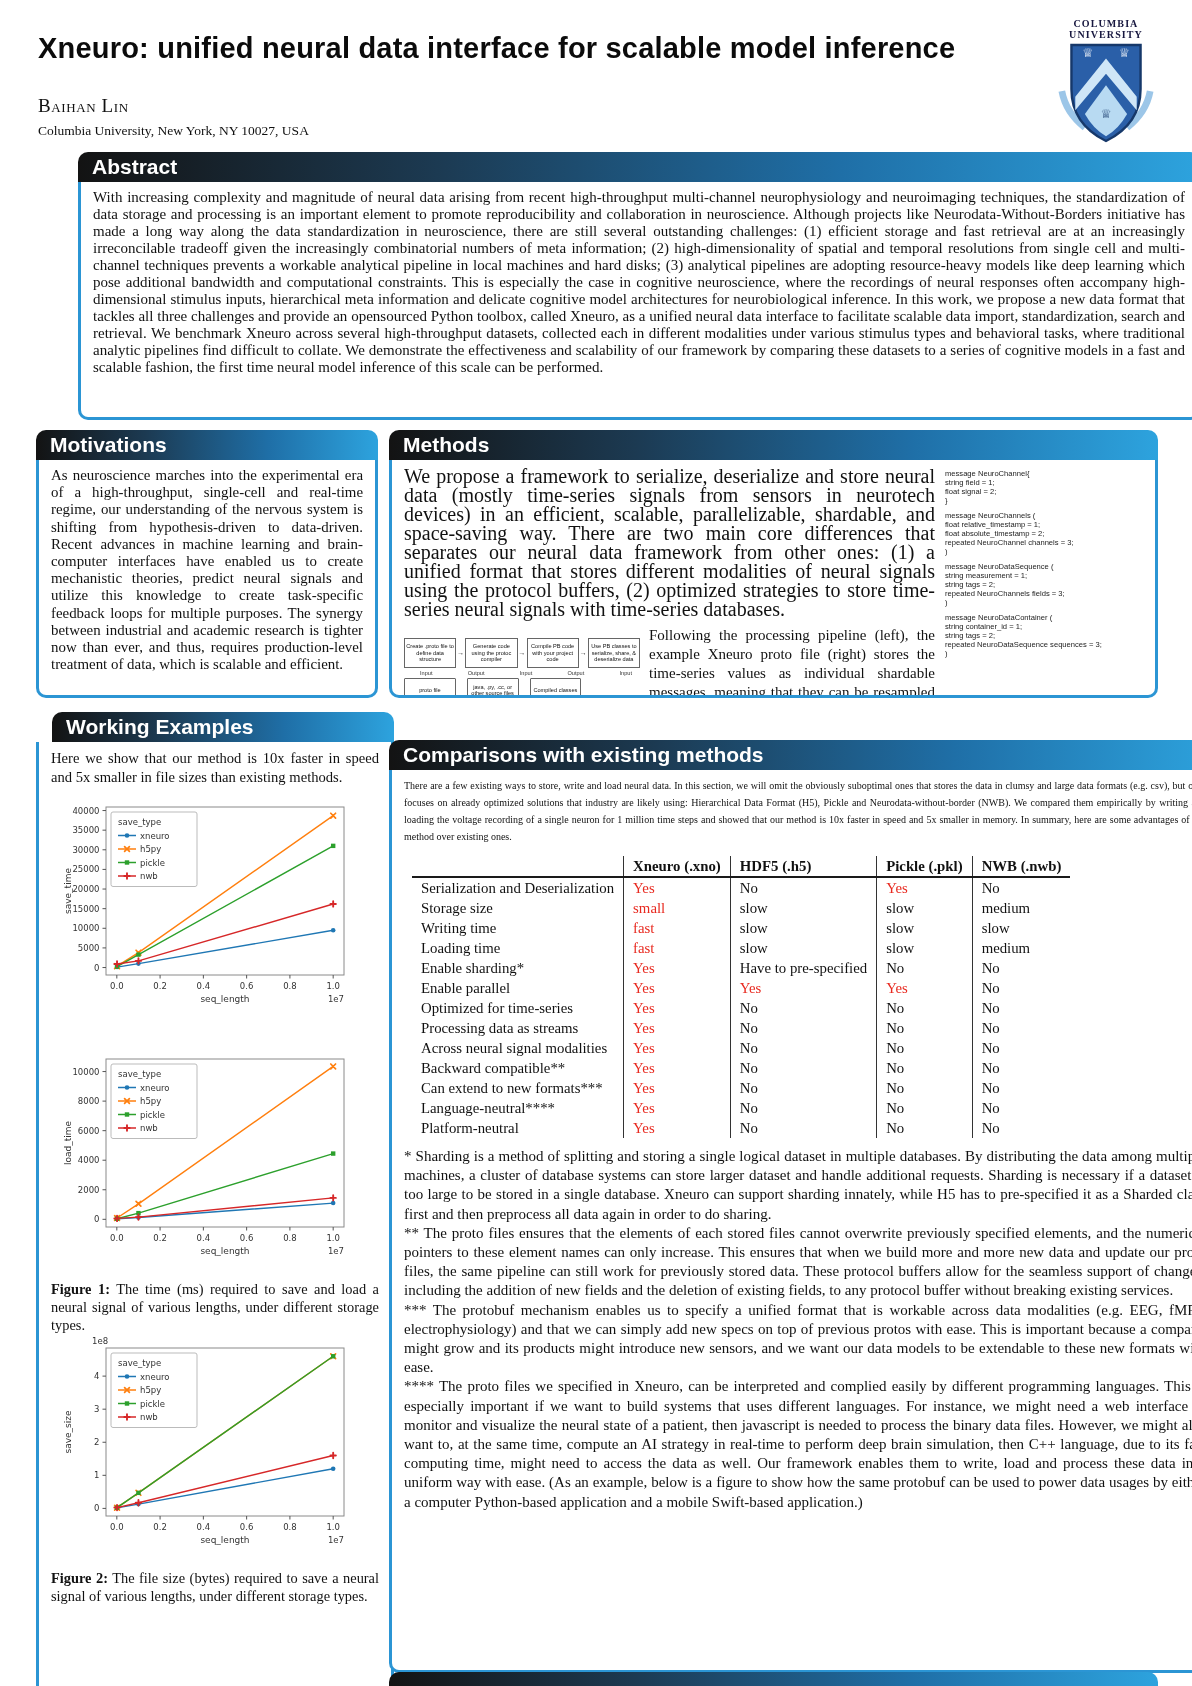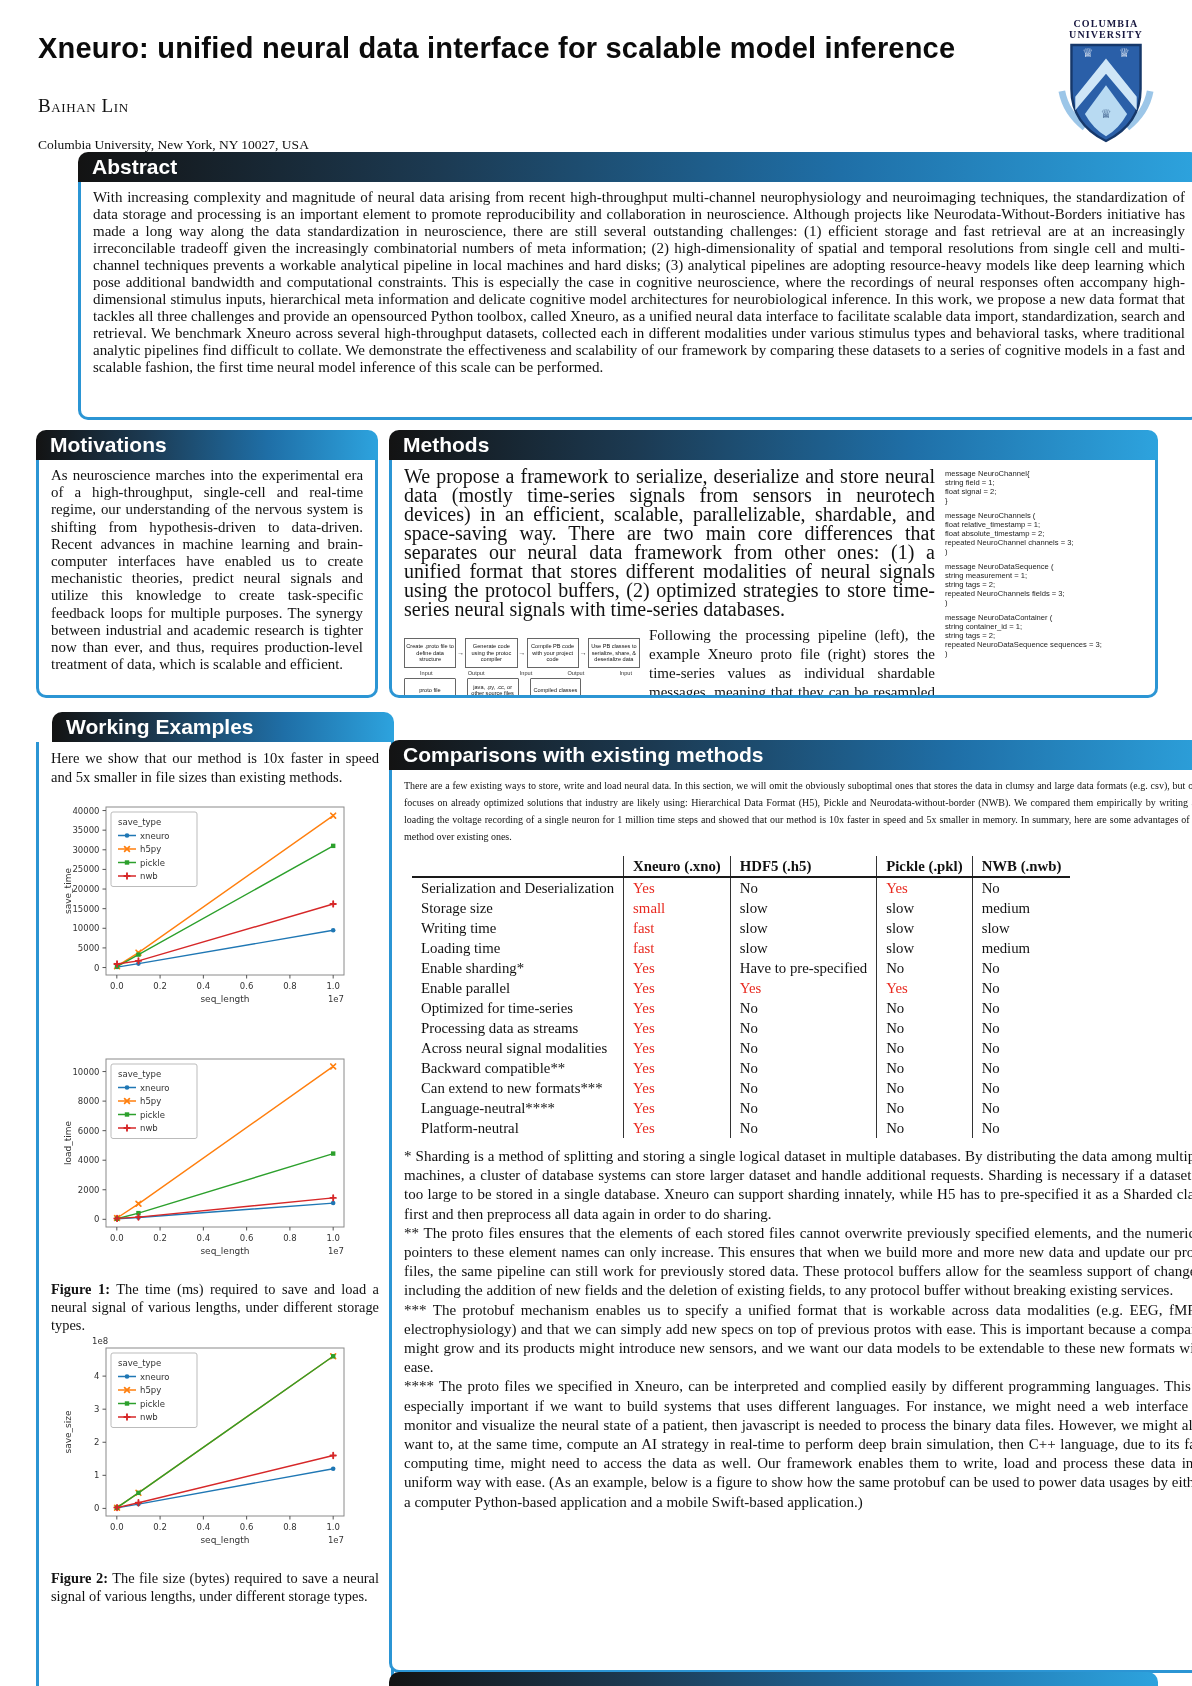--- a/index.html
+++ b/index.html
@@ -4,21 +4,21 @@
 <style>
   html,body{margin:0;padding:0;background:#fff;}
   .page{position:relative;width:1192px;height:1686px;background:#fff;overflow:hidden;
         font-family:"Liberation Serif",serif;color:#111;}
 
   
   .title-block{position:absolute;left:38px;top:32px;width:990px;}
   .poster-title{font-family:"Liberation Sans",sans-serif;font-weight:700;font-size:29px;
         margin:0;letter-spacing:.2px;color:#0b0b0b;}
   .author{margin-top:30px;font-variant:small-caps;font-size:19px;letter-spacing:.6px;}
-  .affiliation{font-size:13.5px;margin-top:20px;}
+  .affiliation{font-size:13.5px;margin-top:6px;}
   .logo{position:absolute;left:1046px;top:18px;width:120px;text-align:center;}
   .logo-text{font-weight:700;font-size:10px;letter-spacing:1.1px;color:#17173f;line-height:11px;margin-bottom:3px;}
 
   
   .panel{position:absolute;}
   .panel-header{height:30px;border-radius:10px 10px 0 0;
      background:linear-gradient(90deg,#131313 0%,#1c3a52 32%,#1f6fa7 68%,#2da3de 100%);
      color:#fff;font-family:"Liberation Sans",sans-serif;font-weight:700;font-size:21px;
      line-height:30px;padding-left:14px;box-sizing:border-box;}
   .panel-body{position:absolute;top:30px;left:0;right:0;bottom:0;border:3px solid #2b95d4;border-top:none;

